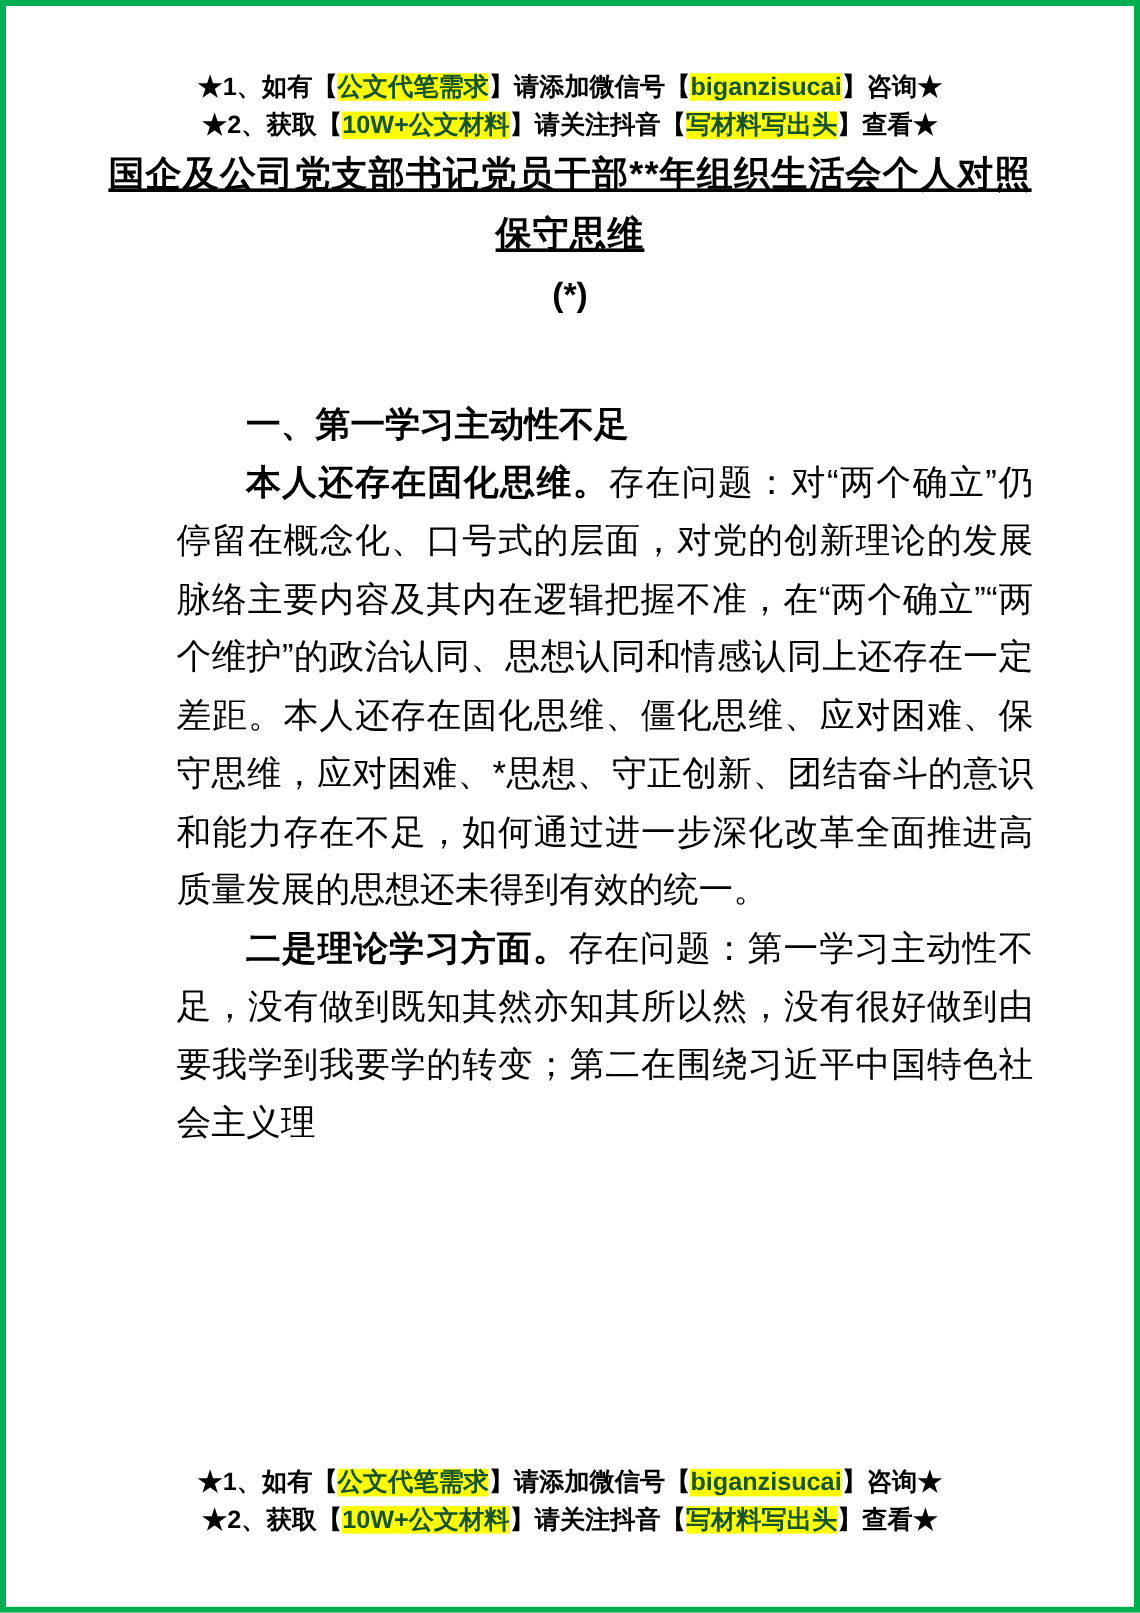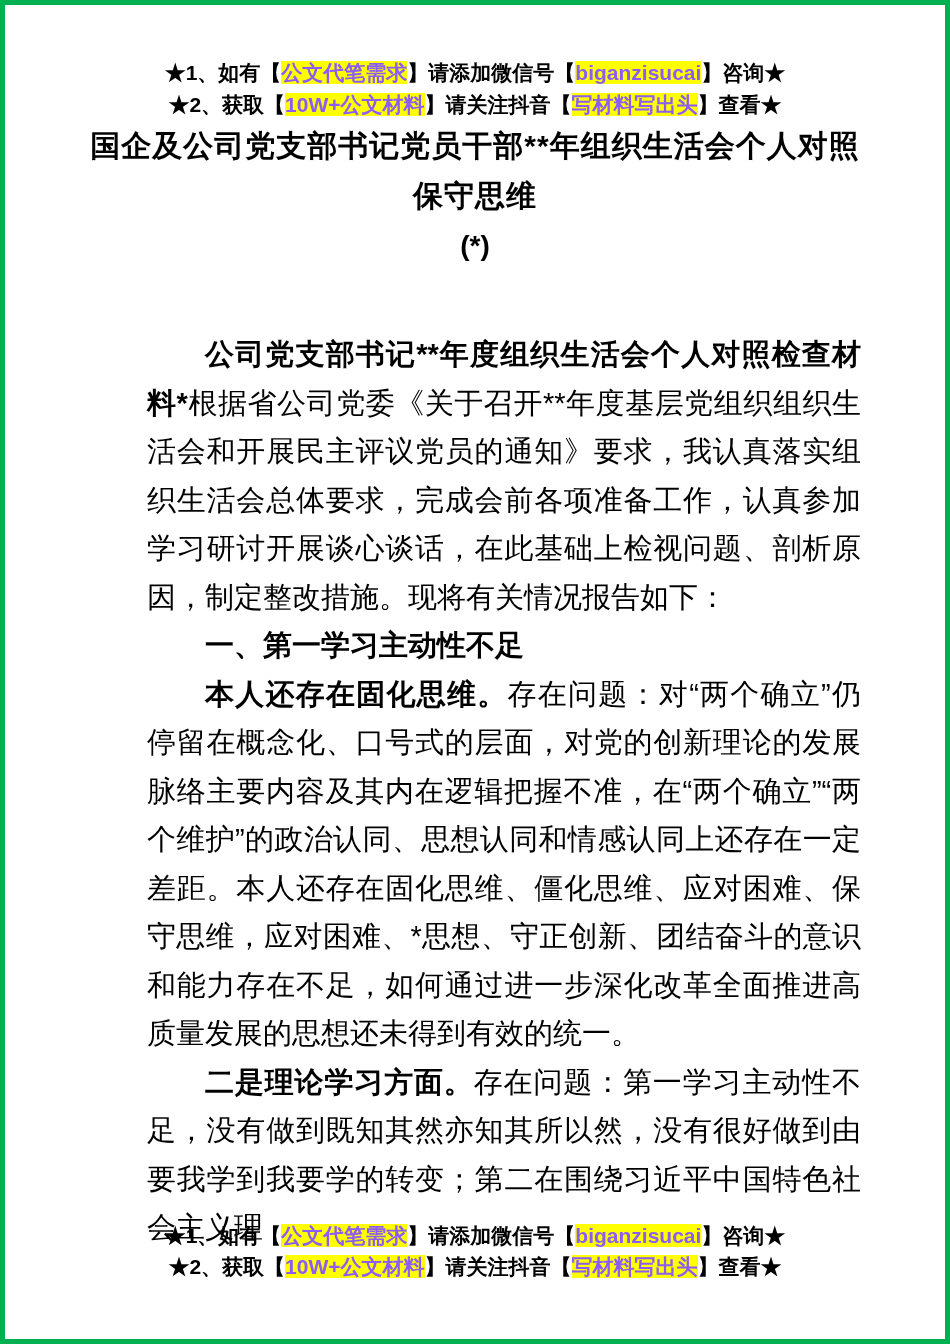--- a/index.html
+++ b/index.html
@@ -30,33 +30,34 @@
   .promo-bottom {
     position: absolute;
     top: 1215px;
     left: 0;
     right: 0;
     line-height: 31px;
   }
   .seg { white-space: pre; }
   .hl {
     background: #ffff00;
-    color: #8b5cf6;
+    color: #14532d;
   }
   .u {
     text-decoration-thickness: 2px;
     text-underline-offset: 4px;
   }
   
   .doc-title {
     text-align: center;
     font-weight: 700;
     font-size: 30px;
     line-height: 50px;
     letter-spacing: 1px;
+    text-decoration: underline;
   }
   .doc-subtitle {
     text-align: center;
     font-weight: 700;
     font-size: 28px;
     line-height: 50px;
   }
   
   .doc-body {
     margin-top: 59px;
@@ -86,21 +87,20 @@
     </div>
   </div>
 
   <div class="doc-title">
     <div>国企及公司党支部书记党员干部**年组织生活会个人对照</div>
     <div>保守思维</div>
   </div>
   <div class="doc-subtitle">(*)</div>
 
   <div class="doc-body">
-    <p><b>公司党支部书记**年度组织生活会个人对照检查材料*</b><span>根据省公司党委《关于召开**年度基层党组织组织生活会和开展民主评议党员的通知》要求，我认真落实组织生活会总体要求，完成会前各项准备工作，认真参加学习研讨开展谈心谈话，在此基础上检视问题、剖析原因，制定整改措施。现将有关情况报告如下：</span></p>
     <p><b>一、第一学习主动性不足</b></p>
     <p><b>本人还存在固化思维。</b><span>存在问题：对“两个确立”仍停留在概念化、口号式的层面，对党的创新理论的发展脉络主要内容及其内在逻辑把握不准，在“两个确立”“两个维护”的政治认同、思想认同和情感认同上还存在一定差距。本人还存在固化思维、僵化思维、应对困难、保守思维，应对困难、*思想、守正创新、团结奋斗的意识和能力存在不足，如何通过进一步深化改革全面推进高质量发展的思想还未得到有效的统一。</span></p>
     <p><b>二是理论学习方面。</b><span>存在问题：第一学习主动性不足，没有做到既知其然亦知其所以然，没有很好做到由要我学到我要学的转变；第二在围绕习近平中国特色社会主义理</span></p>
   </div>
 
   <div class="promo promo-bottom">
     <div class="promo-line">
       <span class="seg">★1、如有【</span><span class="seg hl">公文代笔需求</span><span class="seg">】请</span><span class="seg u">添加</span><span class="seg">微信号【</span><span class="seg hl u">biganzisucai</span><span class="seg">】咨询★</span>
     </div>
     <div class="promo-line">

